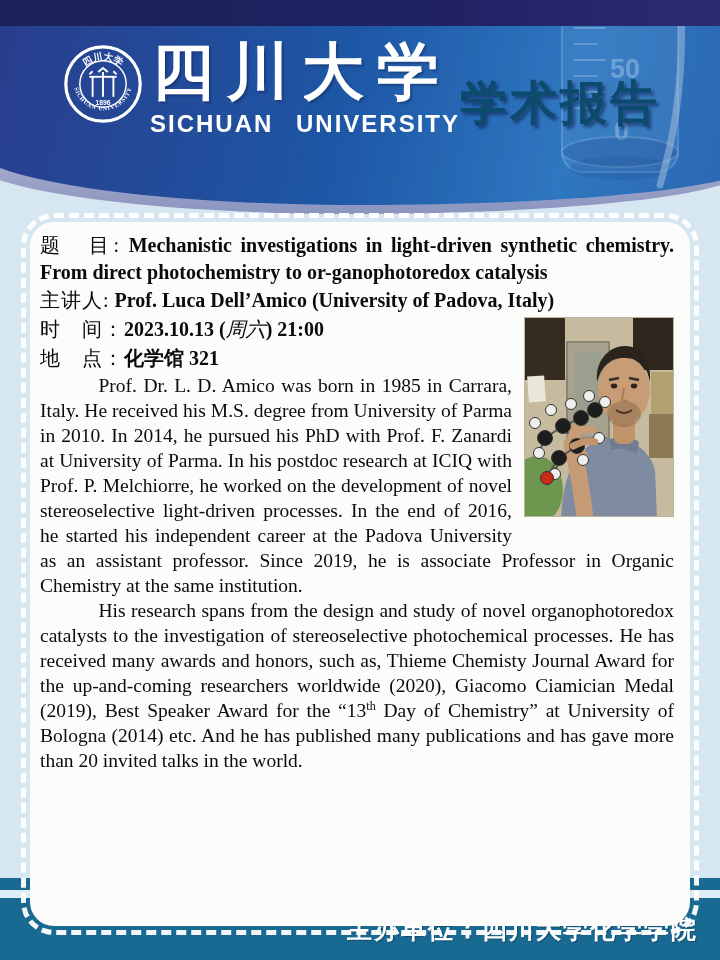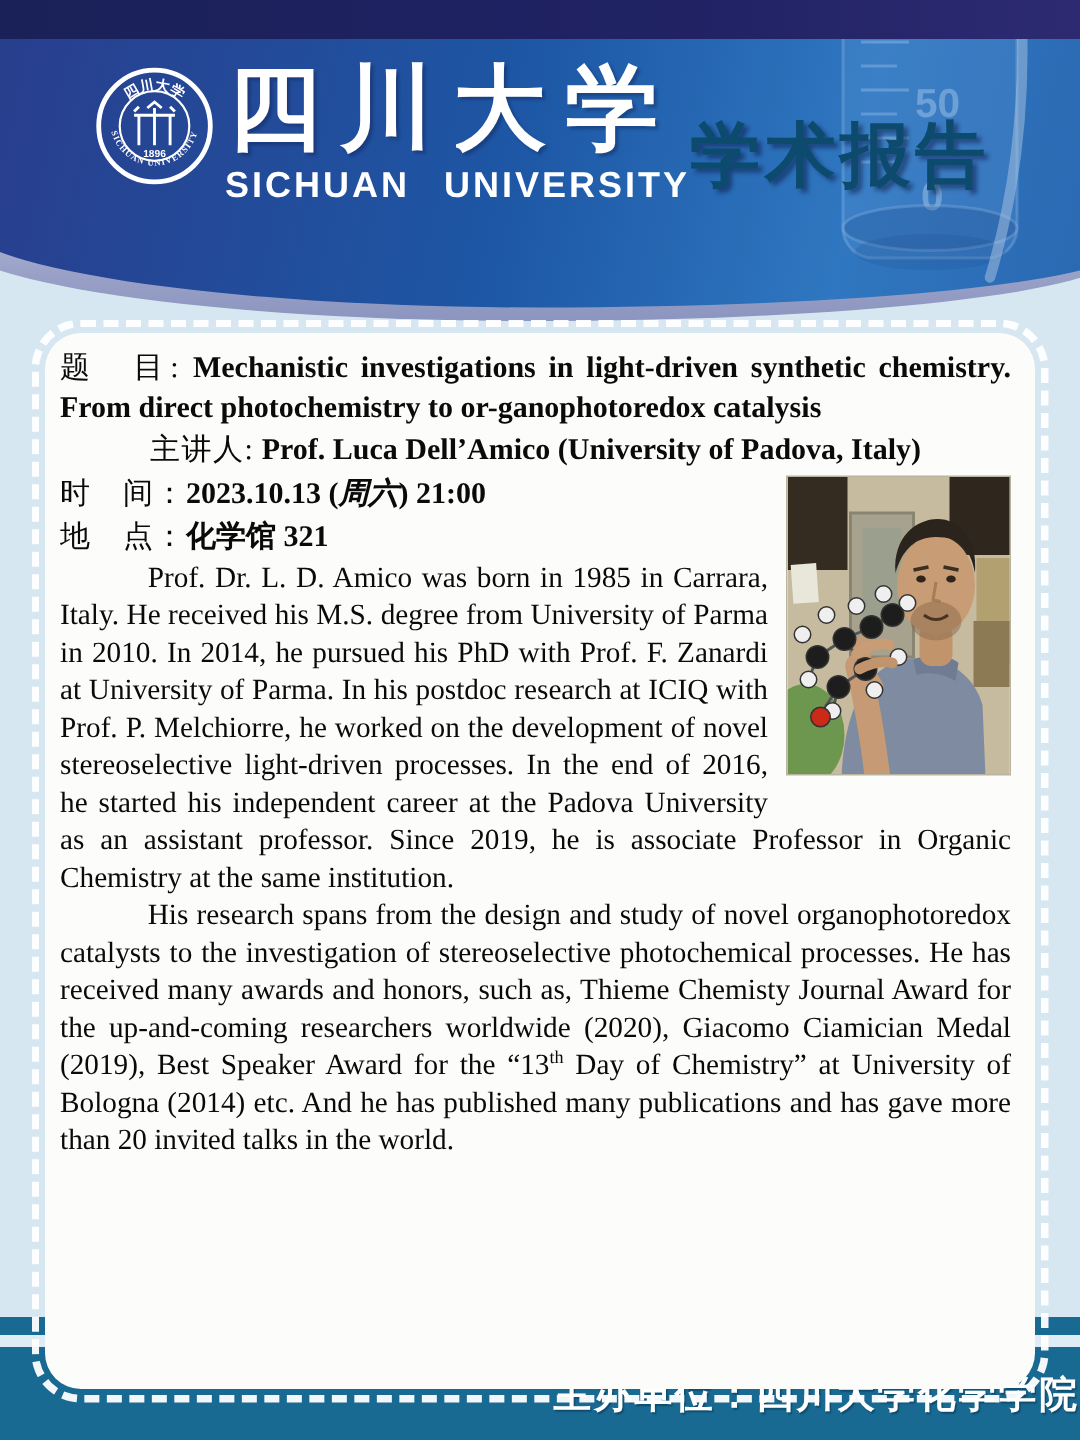--- a/index.html
+++ b/index.html
@@ -52,24 +52,24 @@
   
   .content-box {
     position:absolute; left:30px; top:222px; width:660px; height:704px;
     background:#fcfdfa; border-radius:24px;
     outline:5px dashed rgba(255,255,255,.95); outline-offset:4px;
     padding:10px 16px 10px 10px; overflow:hidden;
     color:#0a0a0a; z-index:6;
   }
   .title-line { font-size:20px; font-weight:bold; line-height:27px; text-align:justify; }
   .cjk-label { font-weight:normal; letter-spacing:1px; }
-  .speaker-line { font-size:20px; font-weight:bold; line-height:28px;text-align:center; }
+  .speaker-line { font-size:20px; font-weight:bold; line-height:28px; }
   .info-line { font-size:20px; line-height:29px; }
   .info-value { font-weight:bold; }
-  .day-script { font-weight:bold; font-style:italic; }
+  .day-script { font-weight:normal; font-style:italic; }
   .bio-wrap { margin-top:1px; }
   .photo {
     float:right; width:150px; height:200px; margin:2px 0 8px 12px;
     border:1px solid #b9b49f; overflow:hidden;
   }
   .bio {
     font-size:19.5px; font-weight:normal; line-height:25px;
     text-align:justify; text-indent:3em;
   }
   .bio sup { font-size:.62em; vertical-align:super; line-height:0; }
@@ -77,21 +77,21 @@
   
   .footer-thin   { position:absolute; left:0; top:878px; width:720px; height:12px; background:#196a93; }
   .footer-stripe { position:absolute; left:0; top:890px; width:720px; height:8px;  background:#ddecf5; }
   .footer-main   {
     position:absolute; left:0; top:898px; width:720px; height:62px; background:#196a93;
     display:flex; align-items:center; justify-content:flex-end;
   }
   .organizer {
     font-family:"Liberation Sans","DejaVu Sans",sans-serif;
     color:#fff; font-size:25px; font-weight:bold; letter-spacing:2px;
-    text-shadow:1px 1px 1px rgba(0,30,50,.4);
+    padding-right:22px; text-shadow:1px 1px 1px rgba(0,30,50,.4);
   }
 </style>
 </head>
 <body>
 
 <div class="page">
 
   <div class="header">
     <div class="silver-swoosh"></div>
 

